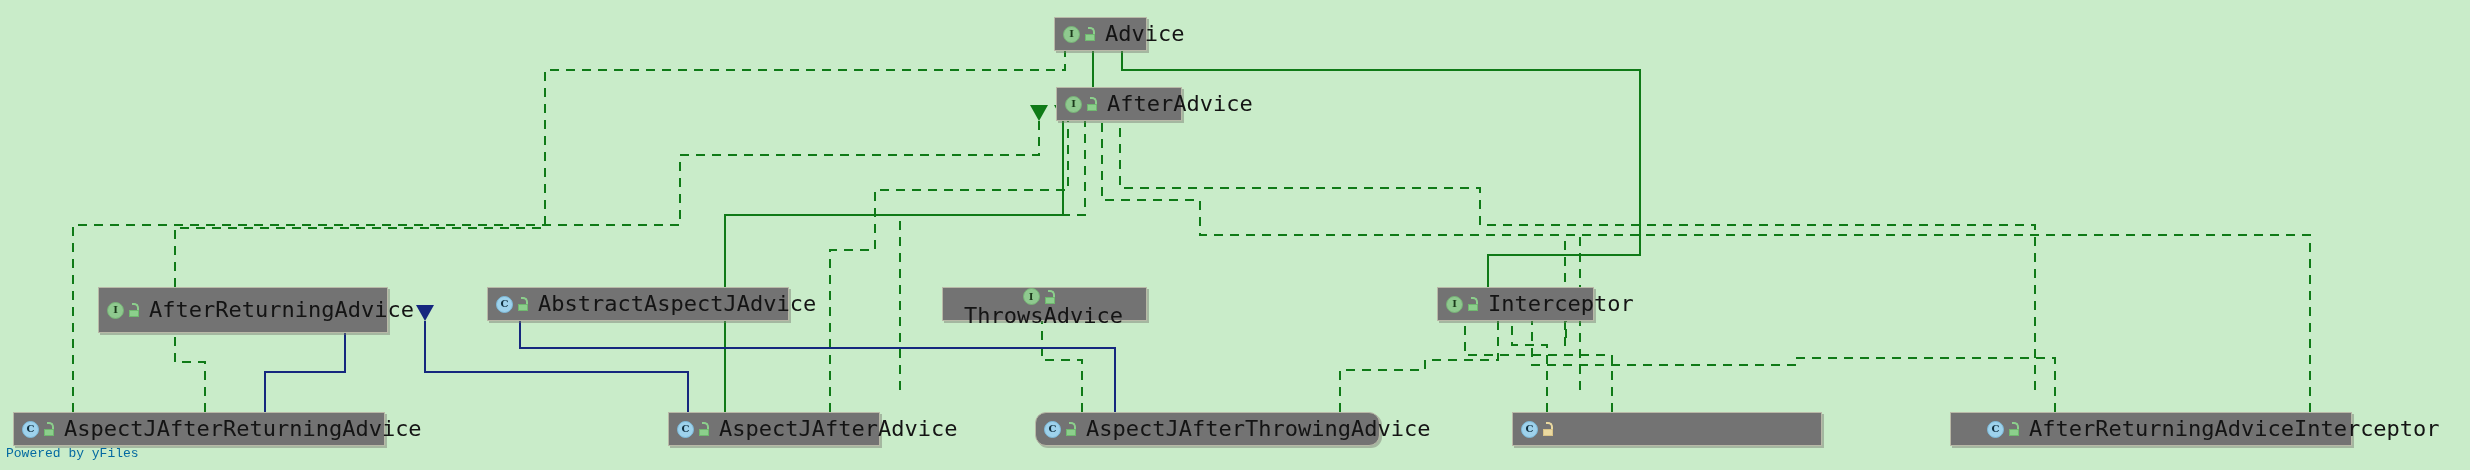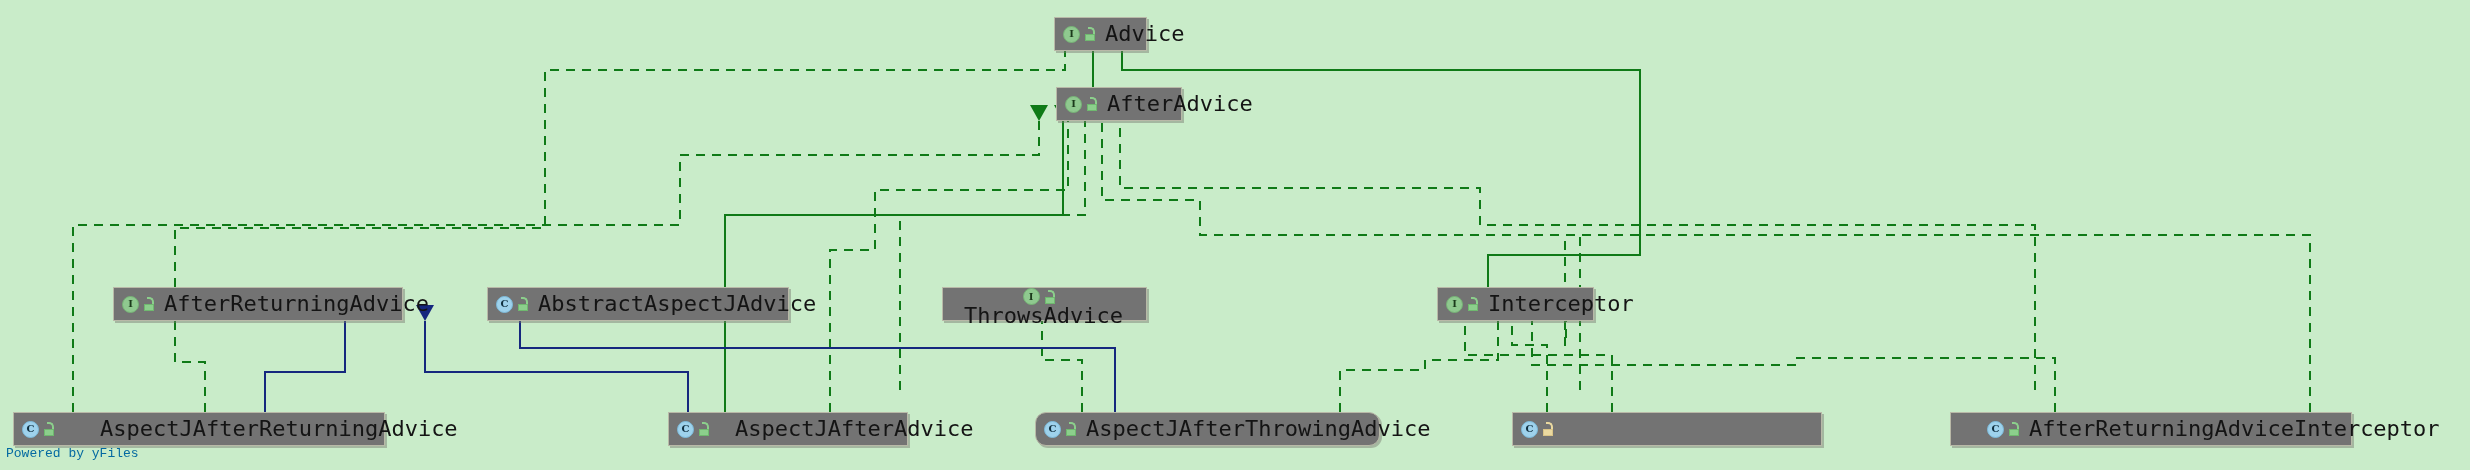--- a/index.html
+++ b/index.html
@@ -182,21 +182,21 @@
       <div class="node" style="left: 1014px; top: 87px; width: 126px; height: 34px; margin-left: 42px;">
         <span class="badges">
           <span class="ico-interface"></span>
           <span class="ico-lock">
             <span class="shackle"></span>
             <span class="body"></span>
           </span>
         </span>
         <span class="label">AfterAdvice</span>
       </div>
-      <div class="node" style="left: 98px; top: 287px; width: 290px; height: 34px; margin-left: 15px;">
+      <div class="node" style="left: 98px; top: 287px; width: 290px; height: 46px;">
         <span class="badges">
           <span class="ico-interface"></span>
           <span class="ico-lock">
             <span class="shackle"></span>
             <span class="body"></span>
           </span>
         </span>
         <span class="label">AfterReturningAdvice</span>
       </div>
       <div class="node" style="left: 487px; top: 287px; width: 302px; height: 34px;">
@@ -222,31 +222,31 @@
       <div class="node" style="left: 1437px; top: 287px; width: 157px; height: 34px;">
         <span class="badges">
           <span class="ico-interface"></span>
           <span class="ico-lock">
             <span class="shackle"></span>
             <span class="body"></span>
           </span>
         </span>
         <span class="label">Interceptor</span>
       </div>
-      <div class="node" style="left: 13px; top: 412px; width: 372px; height: 34px; gap: 36px;">
+      <div class="node" style="left: 13px; top: 412px; width: 372px; height: 34px;">
         <span class="badges">
           <span class="ico-class"></span>
           <span class="ico-lock">
             <span class="shackle"></span>
             <span class="body"></span>
           </span>
         </span>
         <span class="label">AspectJAfterReturningAdvice</span>
       </div>
-      <div class="node" style="left: 668px; top: 412px; width: 240px; height: 34px; gap: 16px;">
+      <div class="node" style="left: 668px; top: 412px; width: 212px; height: 34px;">
         <span class="badges">
           <span class="ico-class"></span>
           <span class="ico-lock">
             <span class="shackle"></span>
             <span class="body"></span>
           </span>
         </span>
         <span class="label">AspectJAfterAdvice</span>
       </div>
       <div class="node" style="left: 1035px; top: 412px; width: 345px; height: 34px; border-radius: 11px;">

